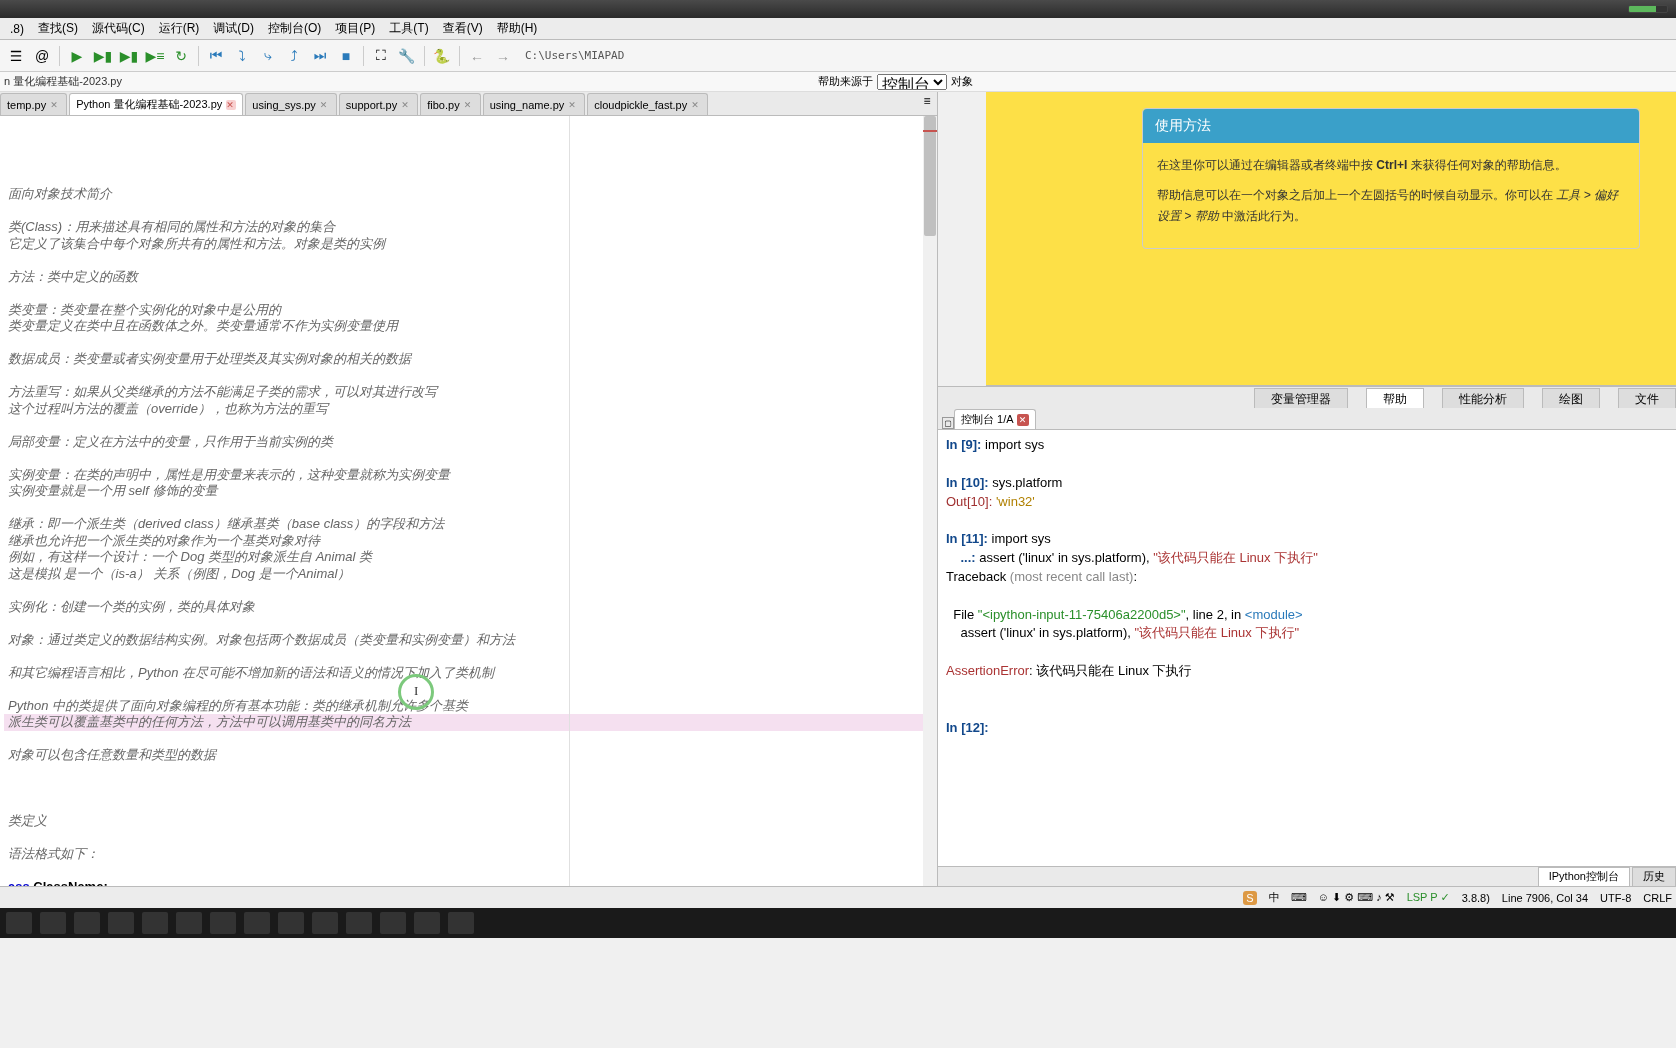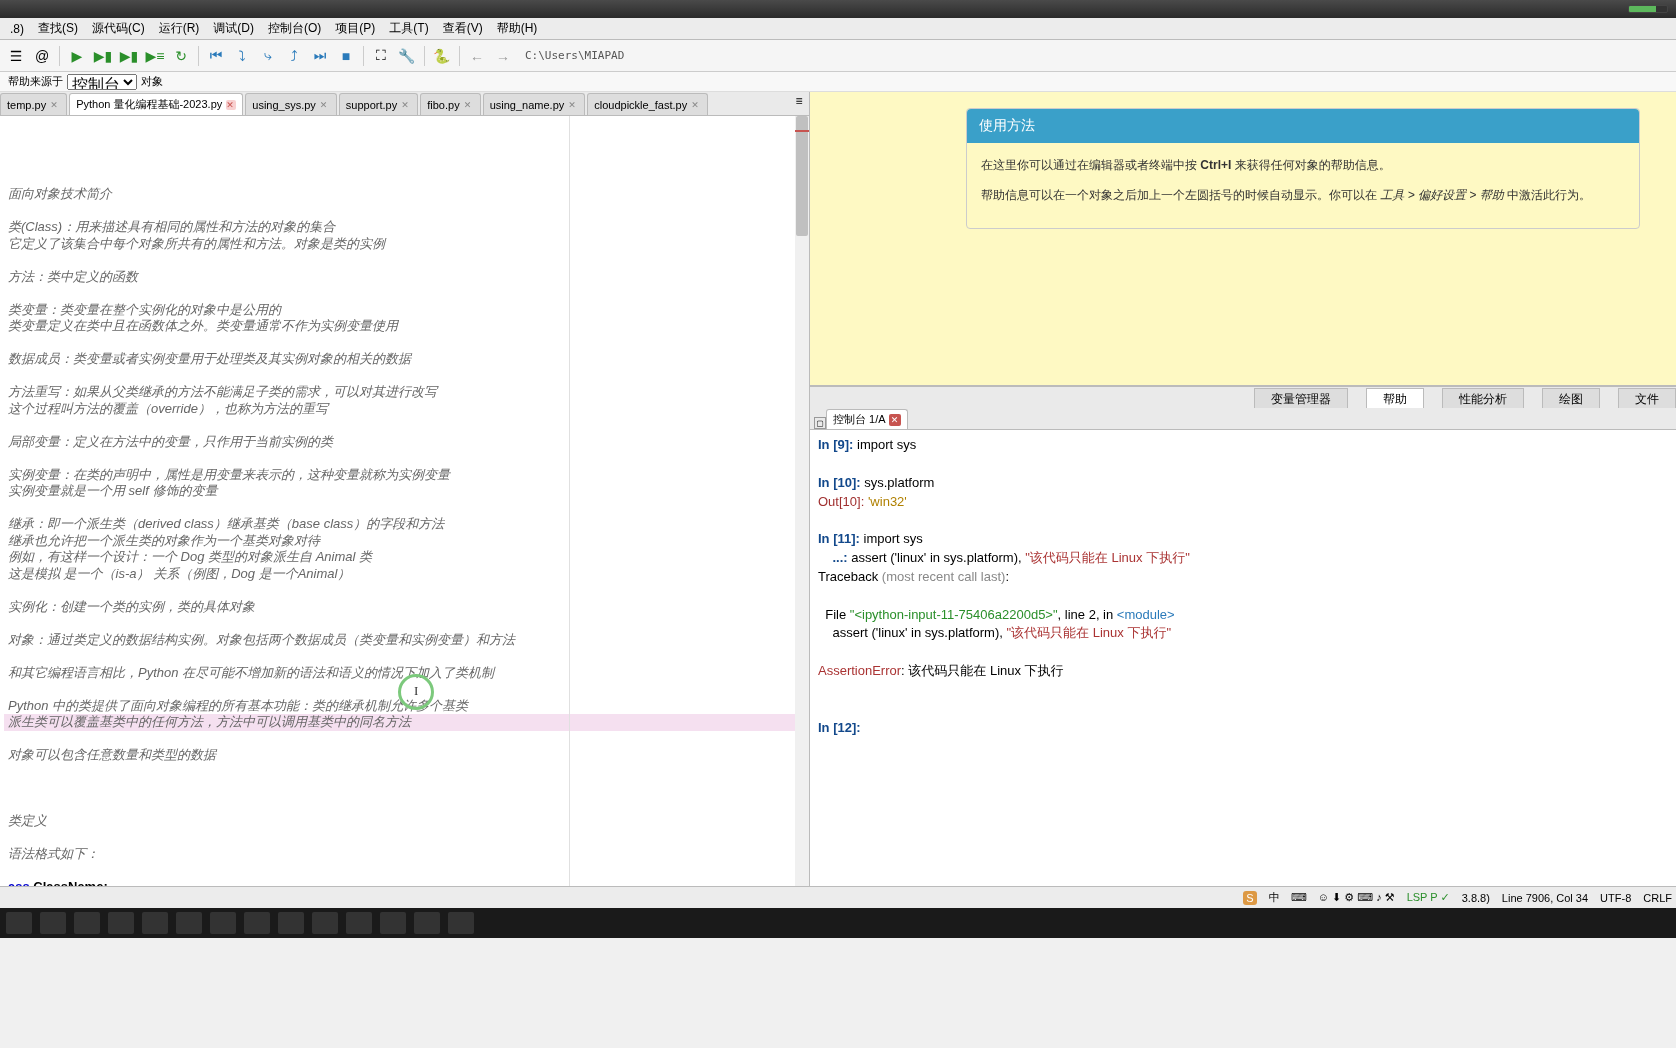--- a/index.html
+++ b/index.html
@@ -16,42 +16,42 @@
 .tool-btn { width: 24px; height: 24px; display: flex; align-items: center; justify-content: center; cursor: pointer; border: 1px solid transparent; border-radius: 2px; font-size: 14px; }
 .tool-sep { width: 1px; height: 20px; background: #ccc; margin: 0 3px; }
 .path-text { margin-left: 8px; color: #555; font-size: 11px; font-family: Consolas, monospace; }
 
 .breadcrumb-row { height: 20px; background: #f8f8f8; border-bottom: 1px solid #ddd; display: flex; align-items: center; }
 .breadcrumb-left { padding-left: 4px; font-size: 11px; color: #333; display: flex; align-items: center; flex: 0 0 810px; }
 .help-source { padding-left: 8px; font-size: 11px; display: flex; align-items: center; gap: 4px; }
 .help-source select { font-size: 16px; height: 16px; }
 
 .main { display: flex; height: 794px; }
-.editor-panel { width: 810px; display: flex; flex-direction: column; border-right: 1px solid #bbb; }
+.editor-panel { width: 938px; display: flex; flex-direction: column; border-right: 1px solid #bbb; }
 .tabs { height: 24px; background: #eaeaea; display: flex; align-items: flex-end; border-bottom: 1px solid #bbb; position: relative; }
 .tab { height: 22px; padding: 2px 6px; border: 1px solid #bbb; border-bottom: none; margin-right: 2px; background: #ddd; font-size: 11px; display: flex; align-items: center; gap: 4px; font-family: Consolas, monospace; border-radius: 3px 3px 0 0; }
 .tab.active { background: #fff; }
 .tab-close { width: 10px; height: 10px; font-size: 9px; color: #888; cursor: pointer; }
 .tab-close.modified { color: #c75450; background: #f8d0d0; border-radius: 2px; }
 .tabs-more { width: 16px; display: flex; align-items: center; justify-content: center; cursor: pointer; position: absolute; right: 2px; top: 2px; }
 
 .editor { flex: 1; background: #fff; font-family: Consolas, "Courier New", monospace; font-size: 13px; color: #666; font-style: italic; padding: 4px 0 4px 4px; overflow: hidden; position: relative; line-height: 16.5px; white-space: pre; }
 .editor-line { padding: 0 4px; }
 .editor-line.highlighted { background: #f5e0f0; font-style: italic; }
 .kw { color: #0000cc; font-style: normal; font-weight: bold; }
 .cls { color: #000; font-style: normal; font-weight: bold; }
 .editor-ruler { position: absolute; left: 569px; top: 0; bottom: 0; width: 1px; background: #e0e0e0; }
 .cursor-ring { position: absolute; width: 36px; height: 36px; border: 3px solid #7cc97c; border-radius: 50%; left: 398px; top: 558px; pointer-events: none; }
 .cursor-ring::after { content: "I"; position: absolute; left: 13px; top: 6px; font-family: serif; color: #333; font-style: normal; }
 .scroll-track { position: absolute; right: 0; top: 0; bottom: 0; width: 14px; background: #f0f0f0; }
 .scroll-thumb { position: absolute; top: 0; width: 12px; left: 1px; height: 120px; background: #c0c0c0; border-radius: 2px; }
 .scroll-mark { position: absolute; left: 0; width: 14px; height: 2px; background: #c75450; }
 
 .right-panel { flex: 1; display: flex; flex-direction: column; }
-.help-pane { height: 294px; background: #fef9c3; border-bottom: 1px solid #bbb; padding: 16px; position: relative; }
+.help-pane { height: 294px; background: #fde047; border-bottom: 1px solid #bbb; padding: 16px; position: relative; margin-left: 48px; }
 .help-card { border: 1px solid #ccc; border-radius: 4px; margin-left: 140px; margin-right: 20px; margin-top: 0; }
 .help-head { background: #3aa0c9; color: #fff; padding: 8px 12px; font-size: 14px; border-radius: 4px 4px 0 0; }
 .help-body { padding: 12px 14px; font-size: 12px; line-height: 1.7; color: #333; }
 .help-body p { margin-bottom: 10px; }
 .help-body i { font-style: italic; }
 .help-tutorial { text-align: center; padding: 6px; font-size: 12px; }
 .help-tutorial a { color: #2a7aba; text-decoration: none; }
 
 .right-tabs { height: 22px; background: #eaeaea; border-top: 1px solid #bbb; display: flex; justify-content: flex-end; align-items: center; }
 .rtab { padding: 2px 16px; font-size: 12px; border: 1px solid #bbb; border-bottom: none; background: #ddd; margin-left: 18px; height: 20px; cursor: pointer; }
@@ -129,20 +129,23 @@
   <div class="tool-btn">🔧</div>
   <div class="tool-sep"></div>
   <div class="tool-btn" style="color:#2a7aba">🐍</div>
   <div class="tool-sep"></div>
   <div class="tool-btn" style="color:#999">←</div>
   <div class="tool-btn" style="color:#999">→</div>
   <span class="path-text">C:\Users\MIAPAD</span>
 </div>
 
 <div class="breadcrumb-row">
+  <div class="breadcrumb-left">
+    <span>n 量化编程基础-2023.py</span>
+  </div>
   <div class="help-source">
     <span>帮助来源于</span>
     <select><option>控制台</option></select>
     <span>对象</span>
   </div>
 </div>
 
 <div class="main">
 
   <div class="editor-panel">
@@ -205,20 +208,24 @@
       <div class="rtab">文件</div>
     </div>
     <div class="console-tabs">
       <div class="ctab-icon">▢</div>
       <div class="ctab">
         <span>控制台 1/A</span>
         <span class="ctab-close">✕</span>
       </div>
     </div>
     <div class="console" id="console"><div><span class="c-prompt">In [</span><span class="c-num">9</span><span class="c-prompt">]: </span>import sys</div><div>&nbsp;</div><div><span class="c-prompt">In [</span><span class="c-num">10</span><span class="c-prompt">]: </span>sys.platform</div><div><span class="c-outprompt">Out[</span><span class="c-outprompt">10</span><span class="c-outprompt">]: </span><span class="c-str">'win32'</span></div><div>&nbsp;</div><div><span class="c-prompt">In [</span><span class="c-num">11</span><span class="c-prompt">]: </span>import sys</div><div><span class="c-prompt">    ...: </span>assert ('linux' in sys.platform), <span class="c-str2">"该代码只能在 Linux 下执行"</span></div><div><span>Traceback </span><span class="c-trace">(most recent call last)</span>:</div><div>&nbsp;</div><div>  File <span class="c-green">"&lt;ipython-input-11-75406a2200d5&gt;"</span>, line <span>2</span>, in <span class="c-blue">&lt;module&gt;</span></div><div>    assert ('linux' in sys.platform), <span class="c-str2">"该代码只能在 Linux 下执行"</span></div><div>&nbsp;</div><div><span class="c-errcls">AssertionError</span>: 该代码只能在 Linux 下执行</div><div>&nbsp;</div><div>&nbsp;</div><div><span class="c-prompt">In [</span><span class="c-num">12</span><span class="c-prompt">]: </span></div></div>
+    <div class="console-bottom-tabs">
+      <div class="cbtab active">IPython控制台</div>
+      <div class="cbtab">历史</div>
+    </div>
   </div>
 </div>
 
 <div class="statusbar">
   <div class="status-left"></div>
   <div class="status-right">
     <span class="status-icon" style="background:#d94;color:#fff;border-radius:3px;padding:0 2px">S</span>
     <span>中</span>
     <span class="status-icon">⌨</span>
     <span>☺ ⬇ ⚙ ⌨ ♪ ⚒</span>

